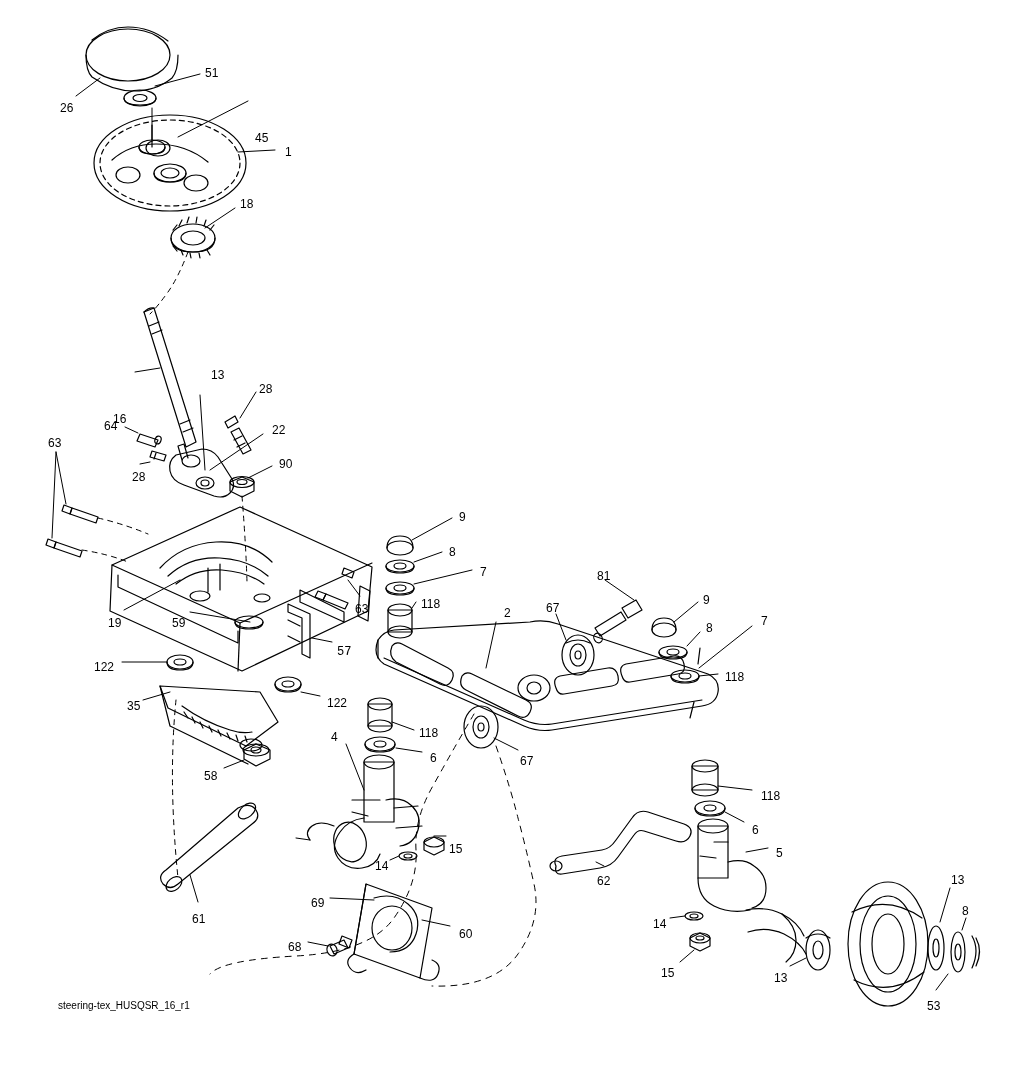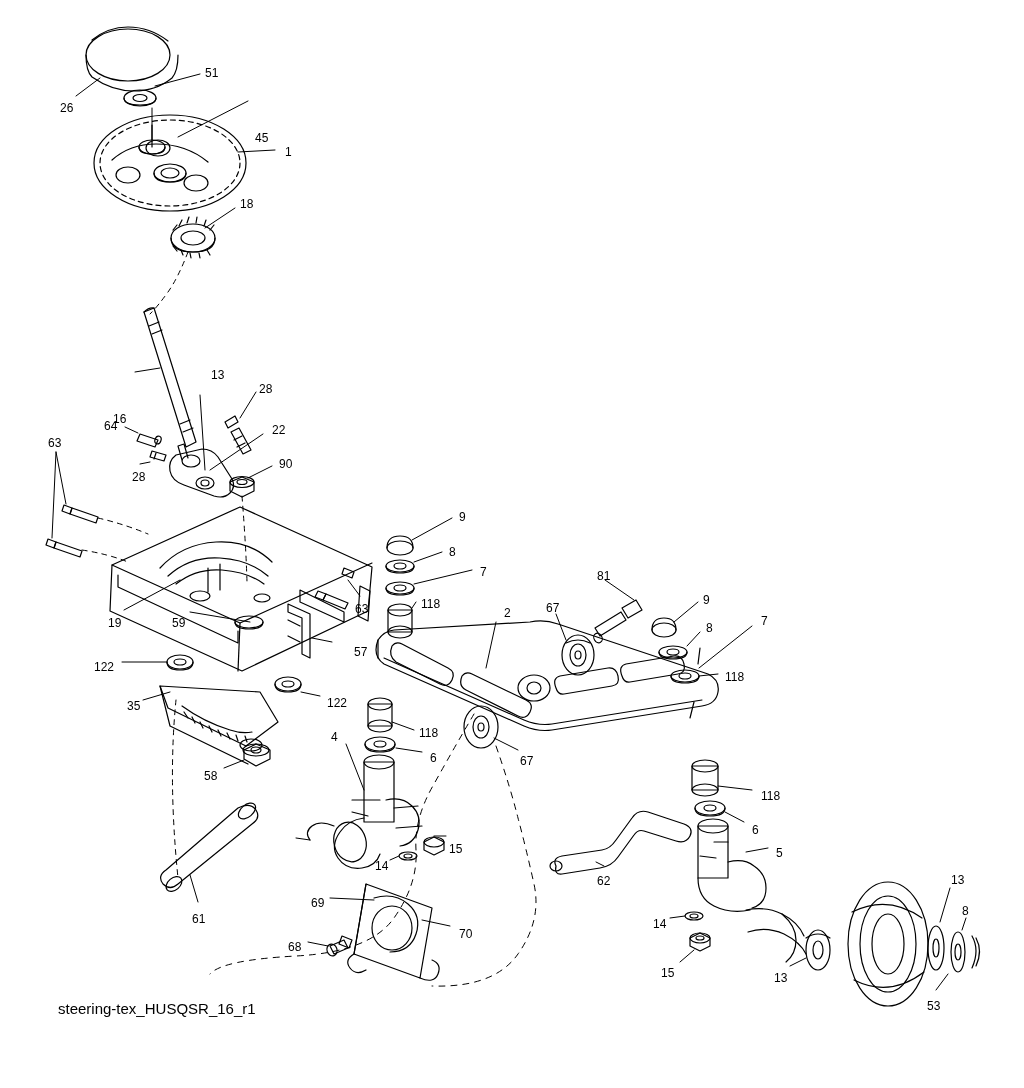--- a/index.html
+++ b/index.html
@@ -30,21 +30,21 @@
     font-size: 12px;
     color: #000000;
     white-space: nowrap;
     line-height: 1;
   }
   #caption {
     position: absolute;
     left: 58px;
     top: 1000px;
     font-family: "Liberation Sans", sans-serif;
-    font-size: 15px;
+    font-size: 10px;
     color: #000000;
     white-space: nowrap;
   }
 </style>
 </head>
 <body>
 
 <div id="page">
 
   <svg id="diagram-svg" viewBox="0 0 1024 1088">
@@ -460,40 +460,40 @@
   <div class="callout" style="left:597px; top:570px;">81</div>
   <div class="callout" style="left:421px; top:598px;">118</div>
   <div class="callout" style="left:504px; top:607px;">2</div>
   <div class="callout" style="left:546px; top:602px;">67</div>
   <div class="callout" style="left:703px; top:594px;">9</div>
   <div class="callout" style="left:761px; top:615px;">7</div>
   <div class="callout" style="left:706px; top:622px;">8</div>
   <div class="callout" style="left:108px; top:617px;">19</div>
   <div class="callout" style="left:172px; top:617px;">59</div>
   <div class="callout" style="left:355px; top:603px;">63</div>
-  <div class="callout" style="left:354px; top:646px;">57</div>
+  <div class="callout" style="left:337px; top:646px;font-family:Liberation Mono, monospace;">57</div>
   <div class="callout" style="left:725px; top:671px;">118</div>
   <div class="callout" style="left:94px; top:661px;">122</div>
   <div class="callout" style="left:127px; top:700px;">35</div>
   <div class="callout" style="left:327px; top:697px;">122</div>
   <div class="callout" style="left:520px; top:755px;">67</div>
   <div class="callout" style="left:419px; top:727px;">118</div>
   <div class="callout" style="left:331px; top:731px;">4</div>
   <div class="callout" style="left:430px; top:752px;">6</div>
   <div class="callout" style="left:204px; top:770px;">58</div>
   <div class="callout" style="left:761px; top:790px;">118</div>
   <div class="callout" style="left:752px; top:824px;">6</div>
   <div class="callout" style="left:449px; top:843px;">15</div>
   <div class="callout" style="left:375px; top:860px;">14</div>
   <div class="callout" style="left:776px; top:847px;">5</div>
   <div class="callout" style="left:597px; top:875px;">62</div>
   <div class="callout" style="left:192px; top:913px;">61</div>
   <div class="callout" style="left:311px; top:897px;">69</div>
   <div class="callout" style="left:951px; top:874px;">13</div>
-  <div class="callout" style="left:459px; top:928px;">70</div>
+  <div class="callout" style="left:459px; top:928px;">60</div>
   <div class="callout" style="left:653px; top:918px;">14</div>
   <div class="callout" style="left:962px; top:905px;">8</div>
   <div class="callout" style="left:288px; top:941px;">68</div>
   <div class="callout" style="left:661px; top:967px;">15</div>
   <div class="callout" style="left:774px; top:972px;">13</div>
   <div class="callout" style="left:927px; top:1000px;">53</div>
 
   <div id="caption">steering-tex_HUSQSR_16_r1</div>
 
 </div>

